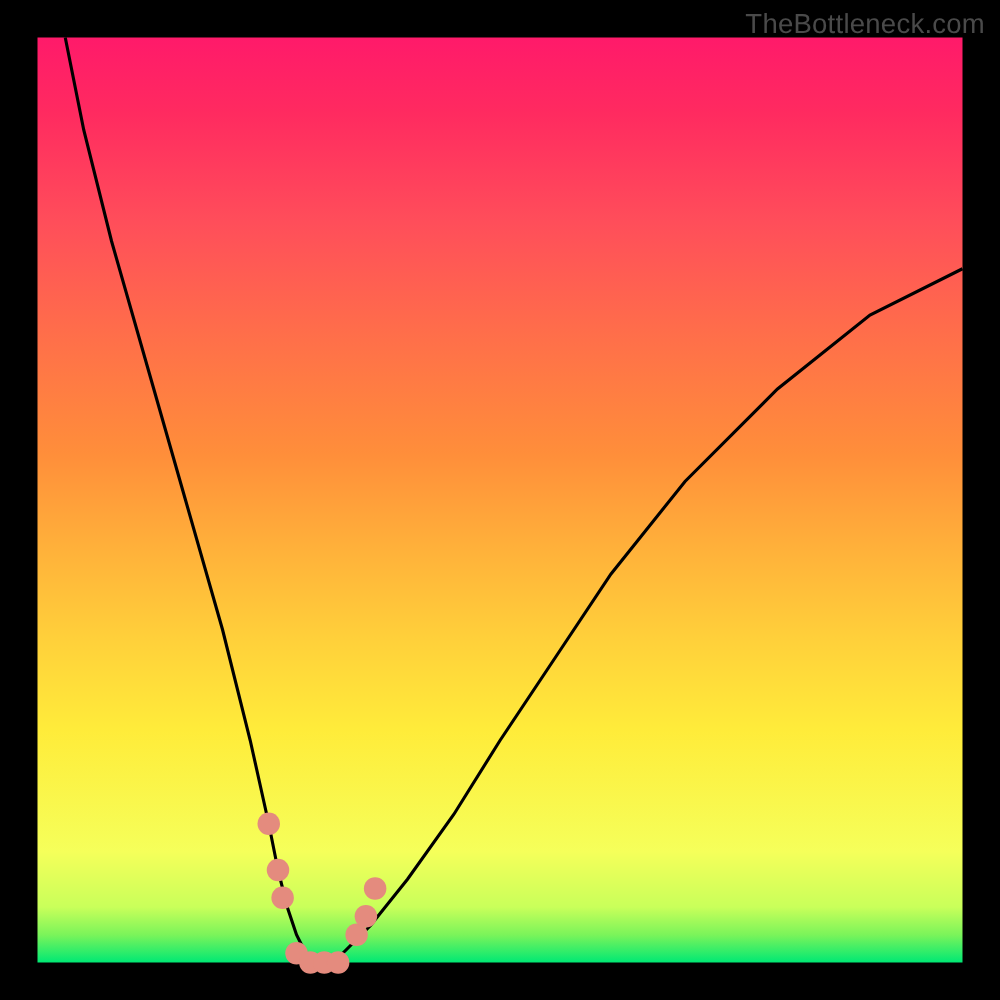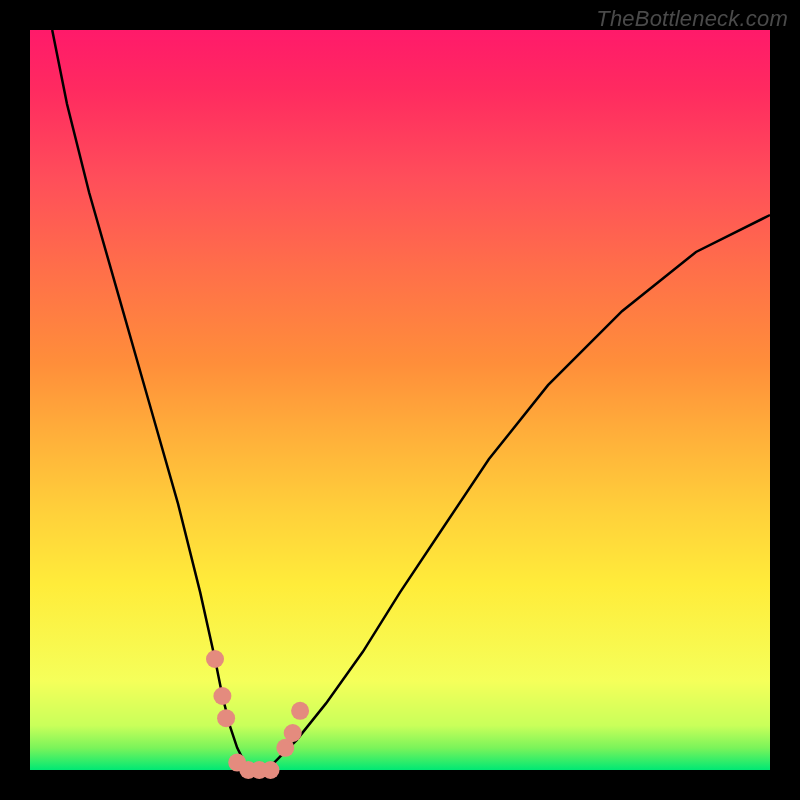--- a/index.html
+++ b/index.html
@@ -34,21 +34,20 @@
   }
   .watermark {
     position: absolute;
     top: 6px;
     right: 12px;
     color: #4a4a4a;
     font-size: 22px;
     font-weight: 500;
     letter-spacing: 0.2px;
     z-index: 50;
-    font-style: italic;
   }
   svg.curve {
     position: absolute;
     left: 0; top: 0;
     width: 740px;
     height: 740px;
     overflow: visible;
   }
   .curve path {
     fill: none;

